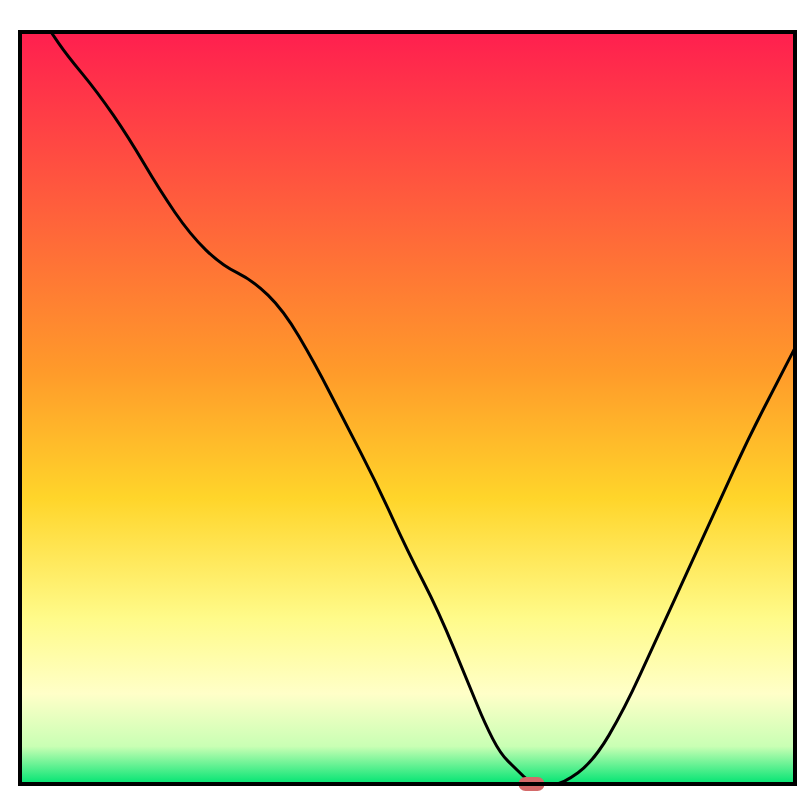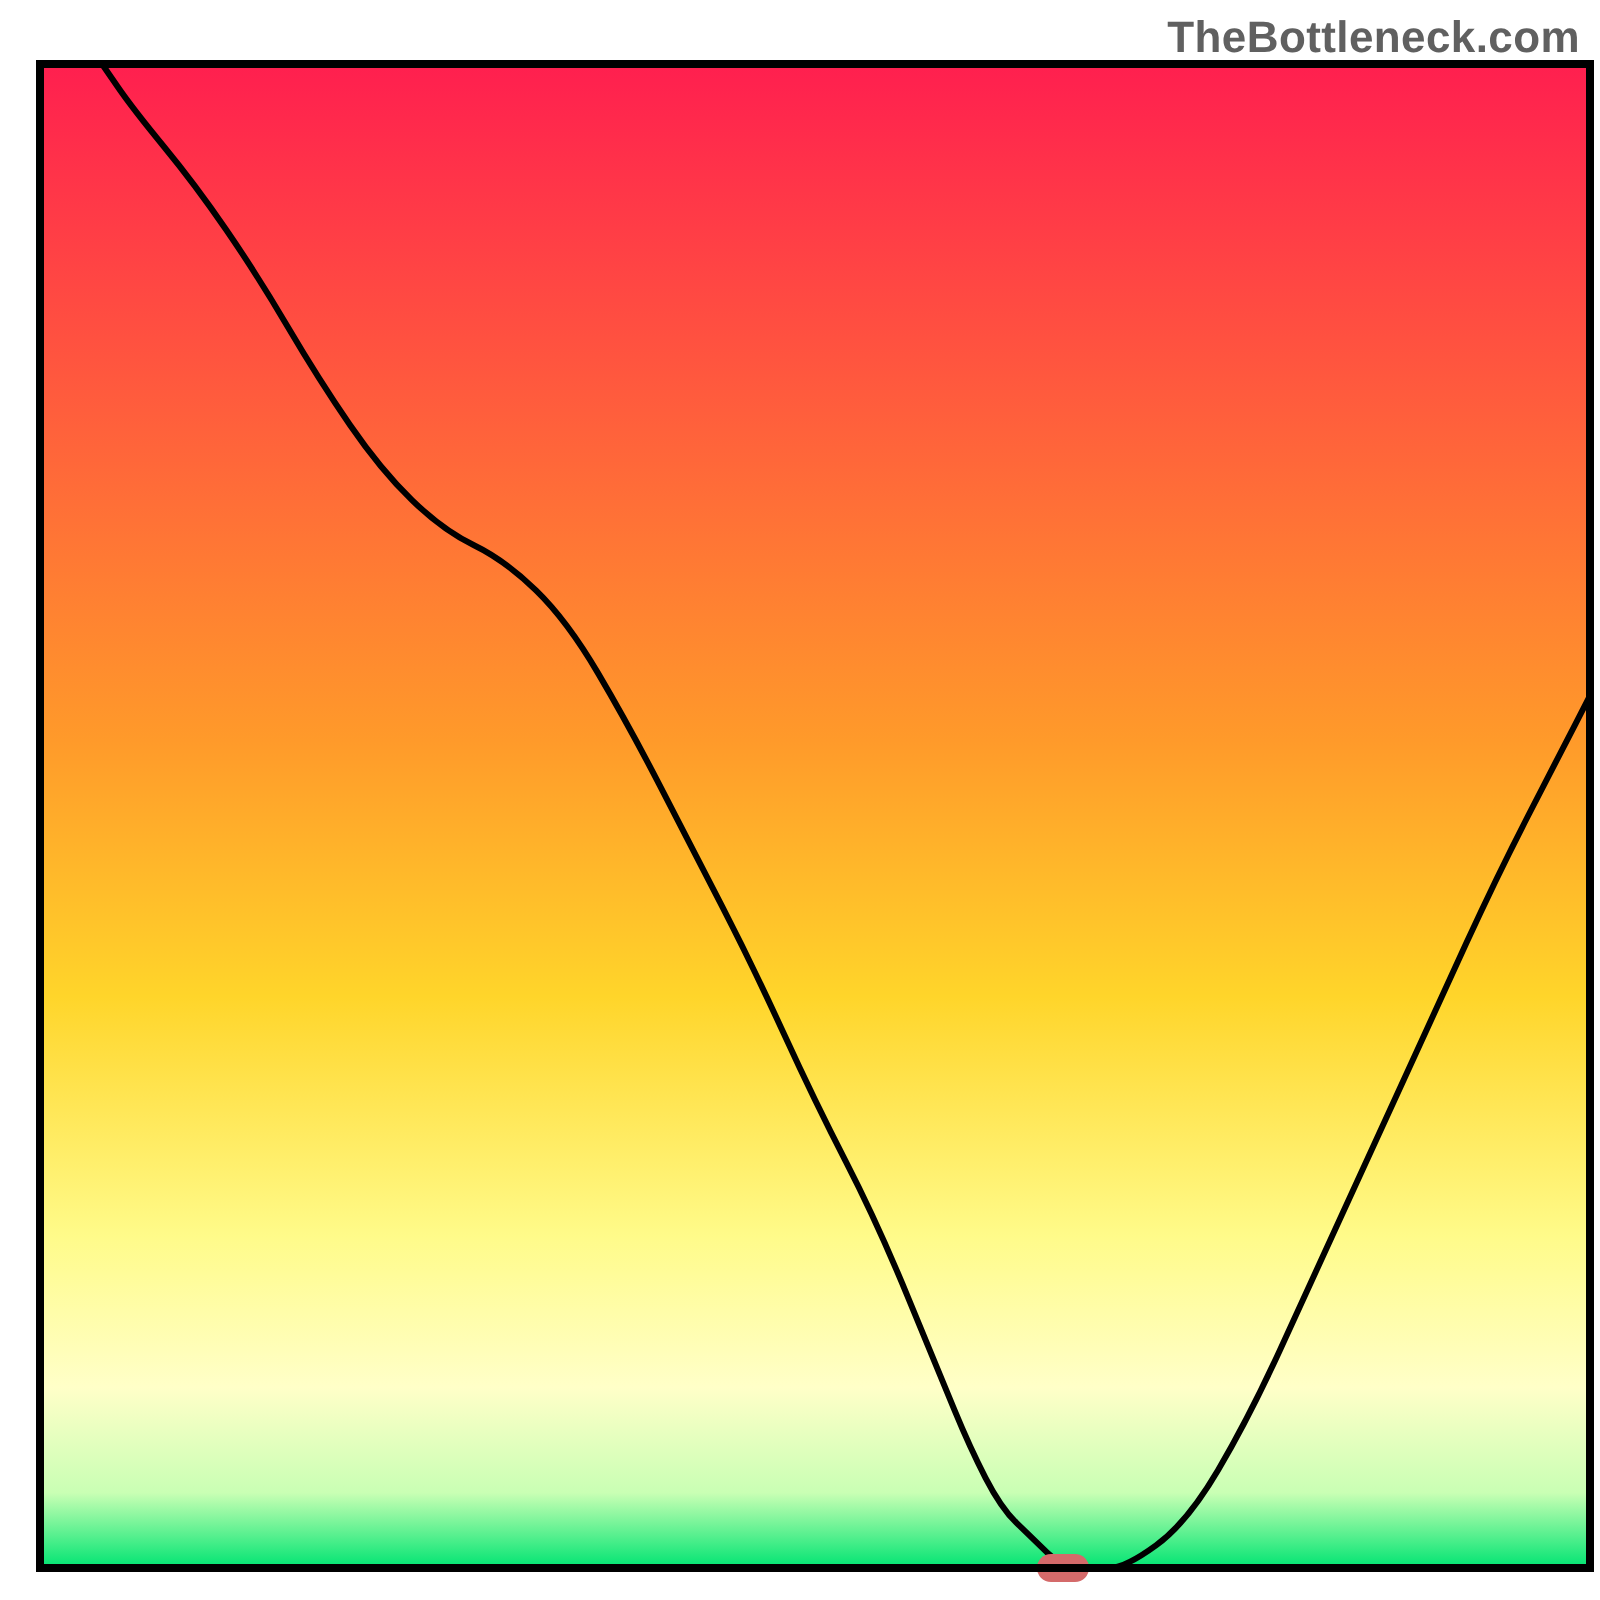--- a/index.html
+++ b/index.html
@@ -26,21 +26,20 @@
     z-index: 10;
   }
   svg {
     display: block;
   }
 </style>
 </head>
 <body>
 
 <div class="container">
-  <div class="watermark">TheBottleneck.com</div>
   <svg id="chart-svg" width="800" height="800" viewBox="0 0 800 800">
       <defs>
         <linearGradient id="bg-grad" x1="0" y1="0" x2="0" y2="1">
           <stop offset="0%" stop-color="#ff1f4f"></stop>
           <stop offset="45%" stop-color="#ff9a2a"></stop>
           <stop offset="62%" stop-color="#ffd52a"></stop>
           <stop offset="78%" stop-color="#fffb8a"></stop>
           <stop offset="88%" stop-color="#ffffc8"></stop>
           <stop offset="95%" stop-color="#c9ffb4"></stop>
           <stop offset="100%" stop-color="#00e472"></stop>

